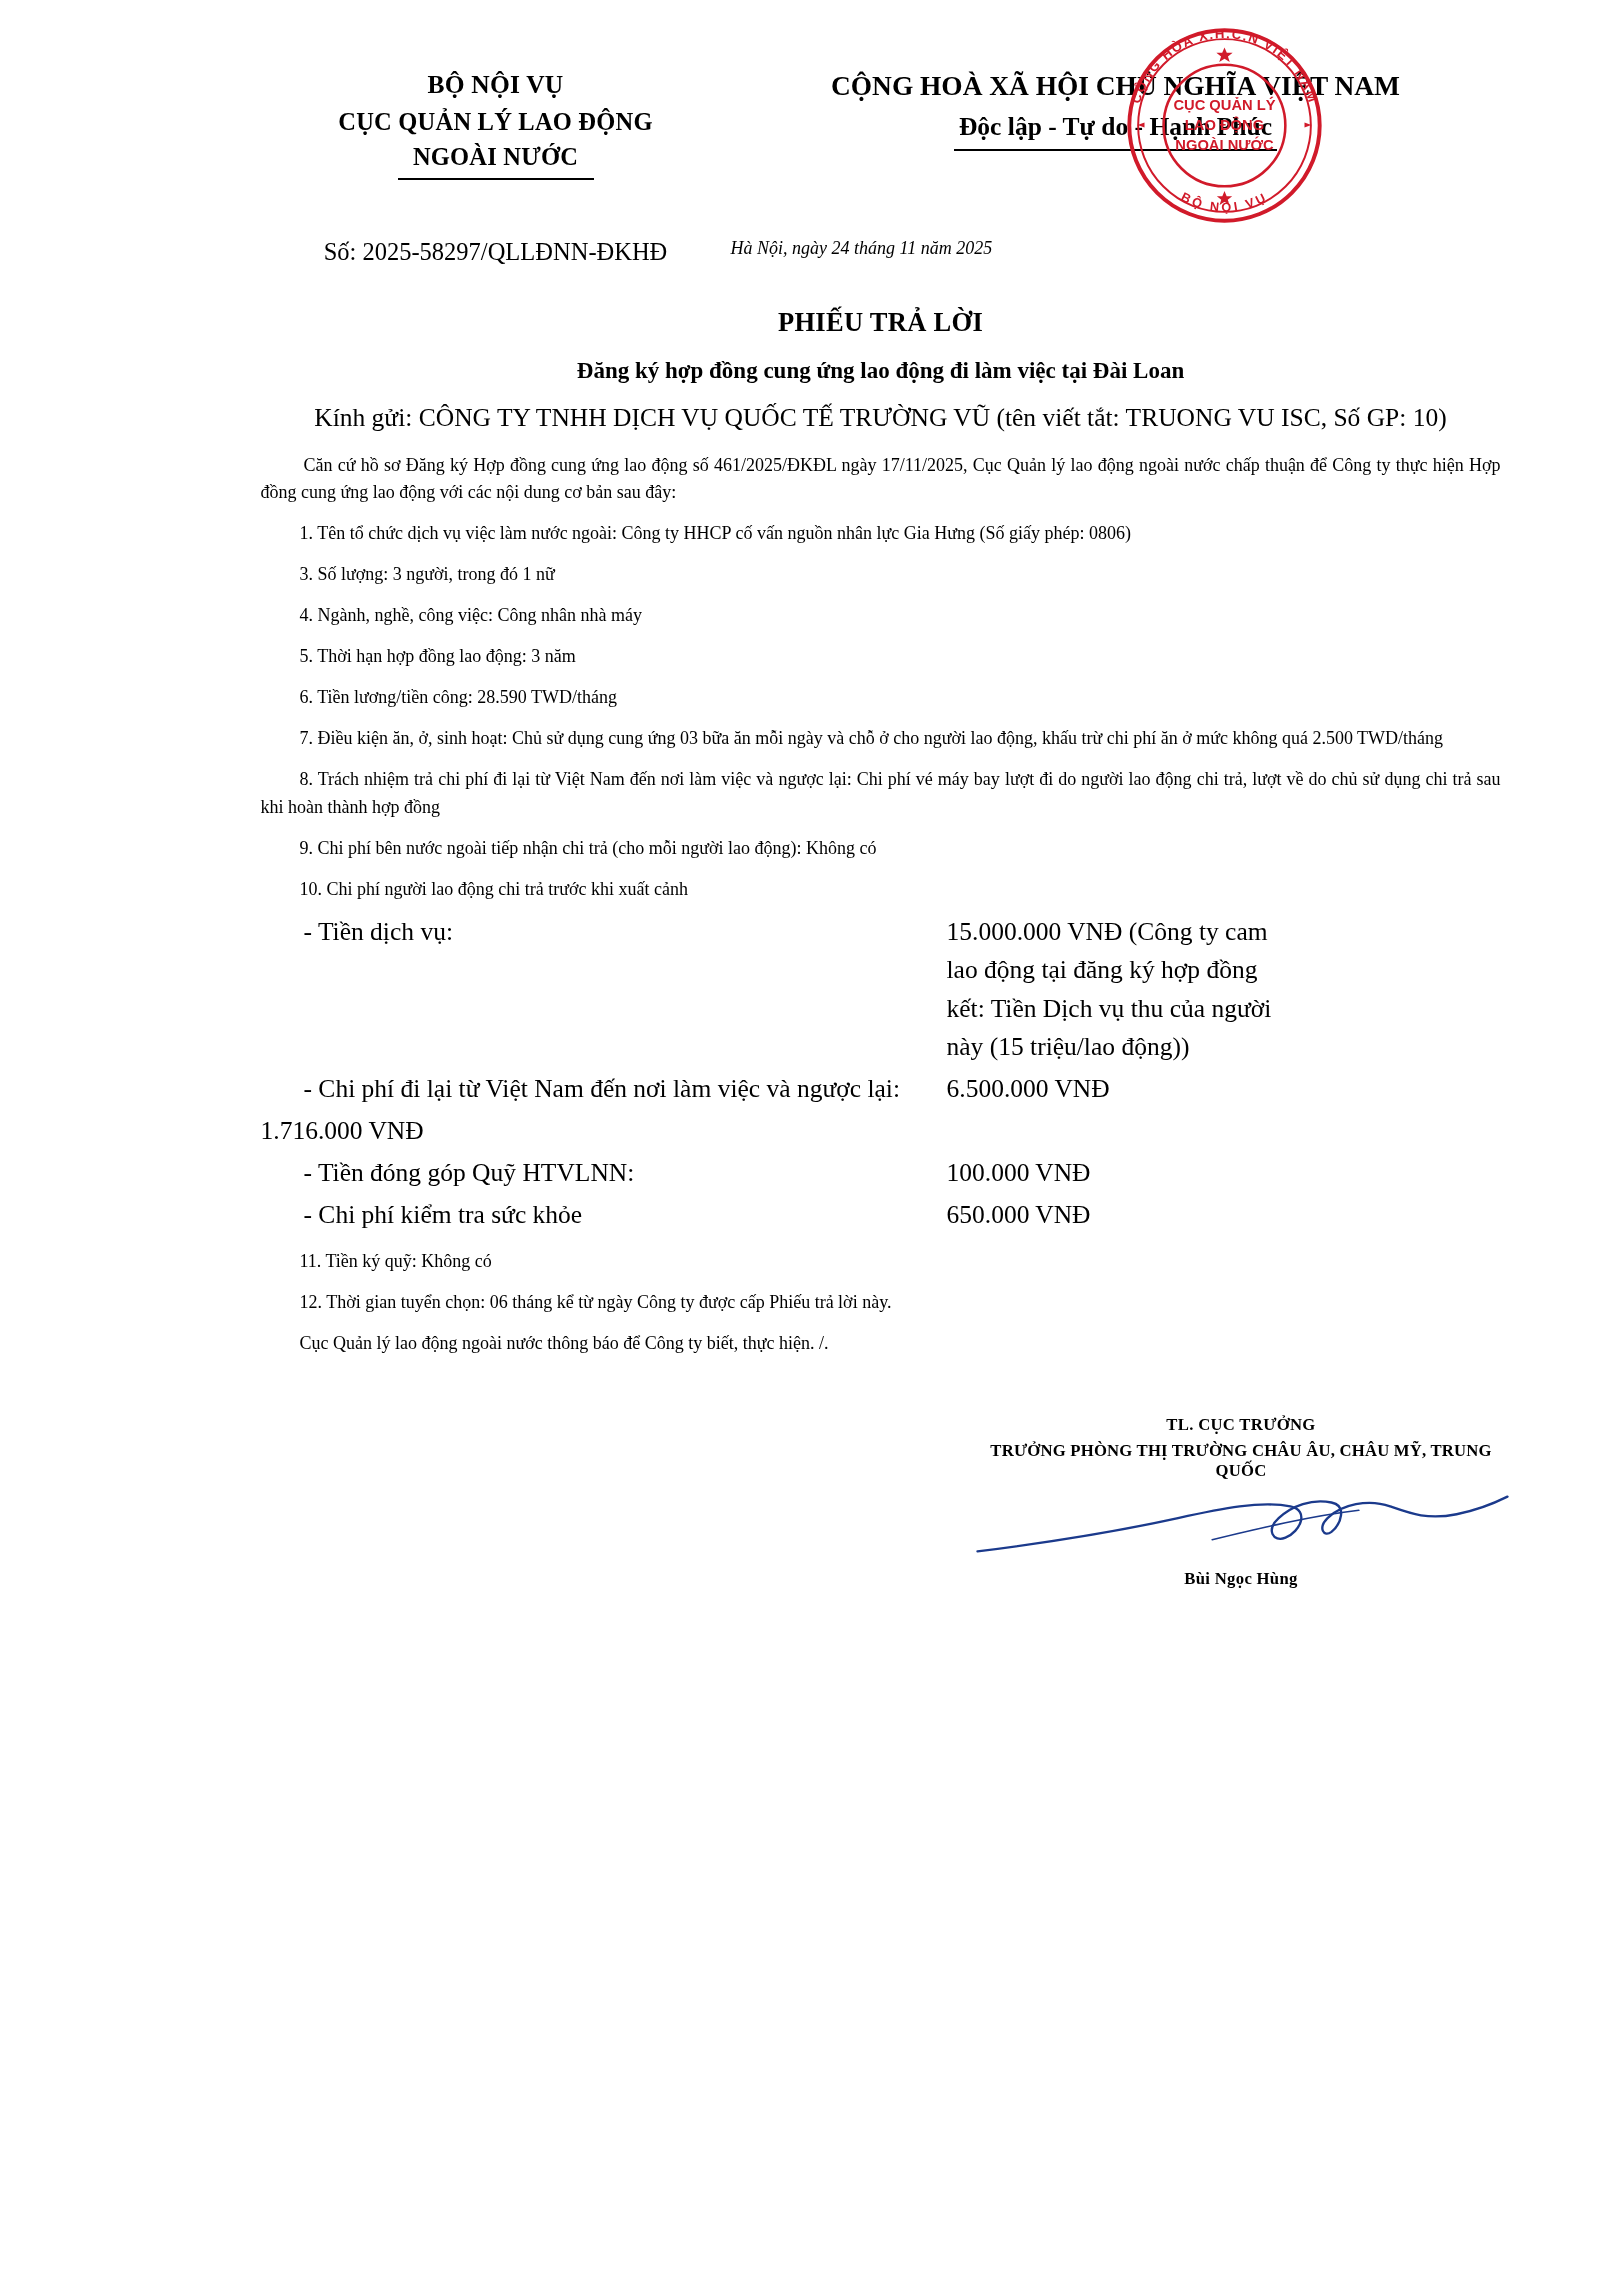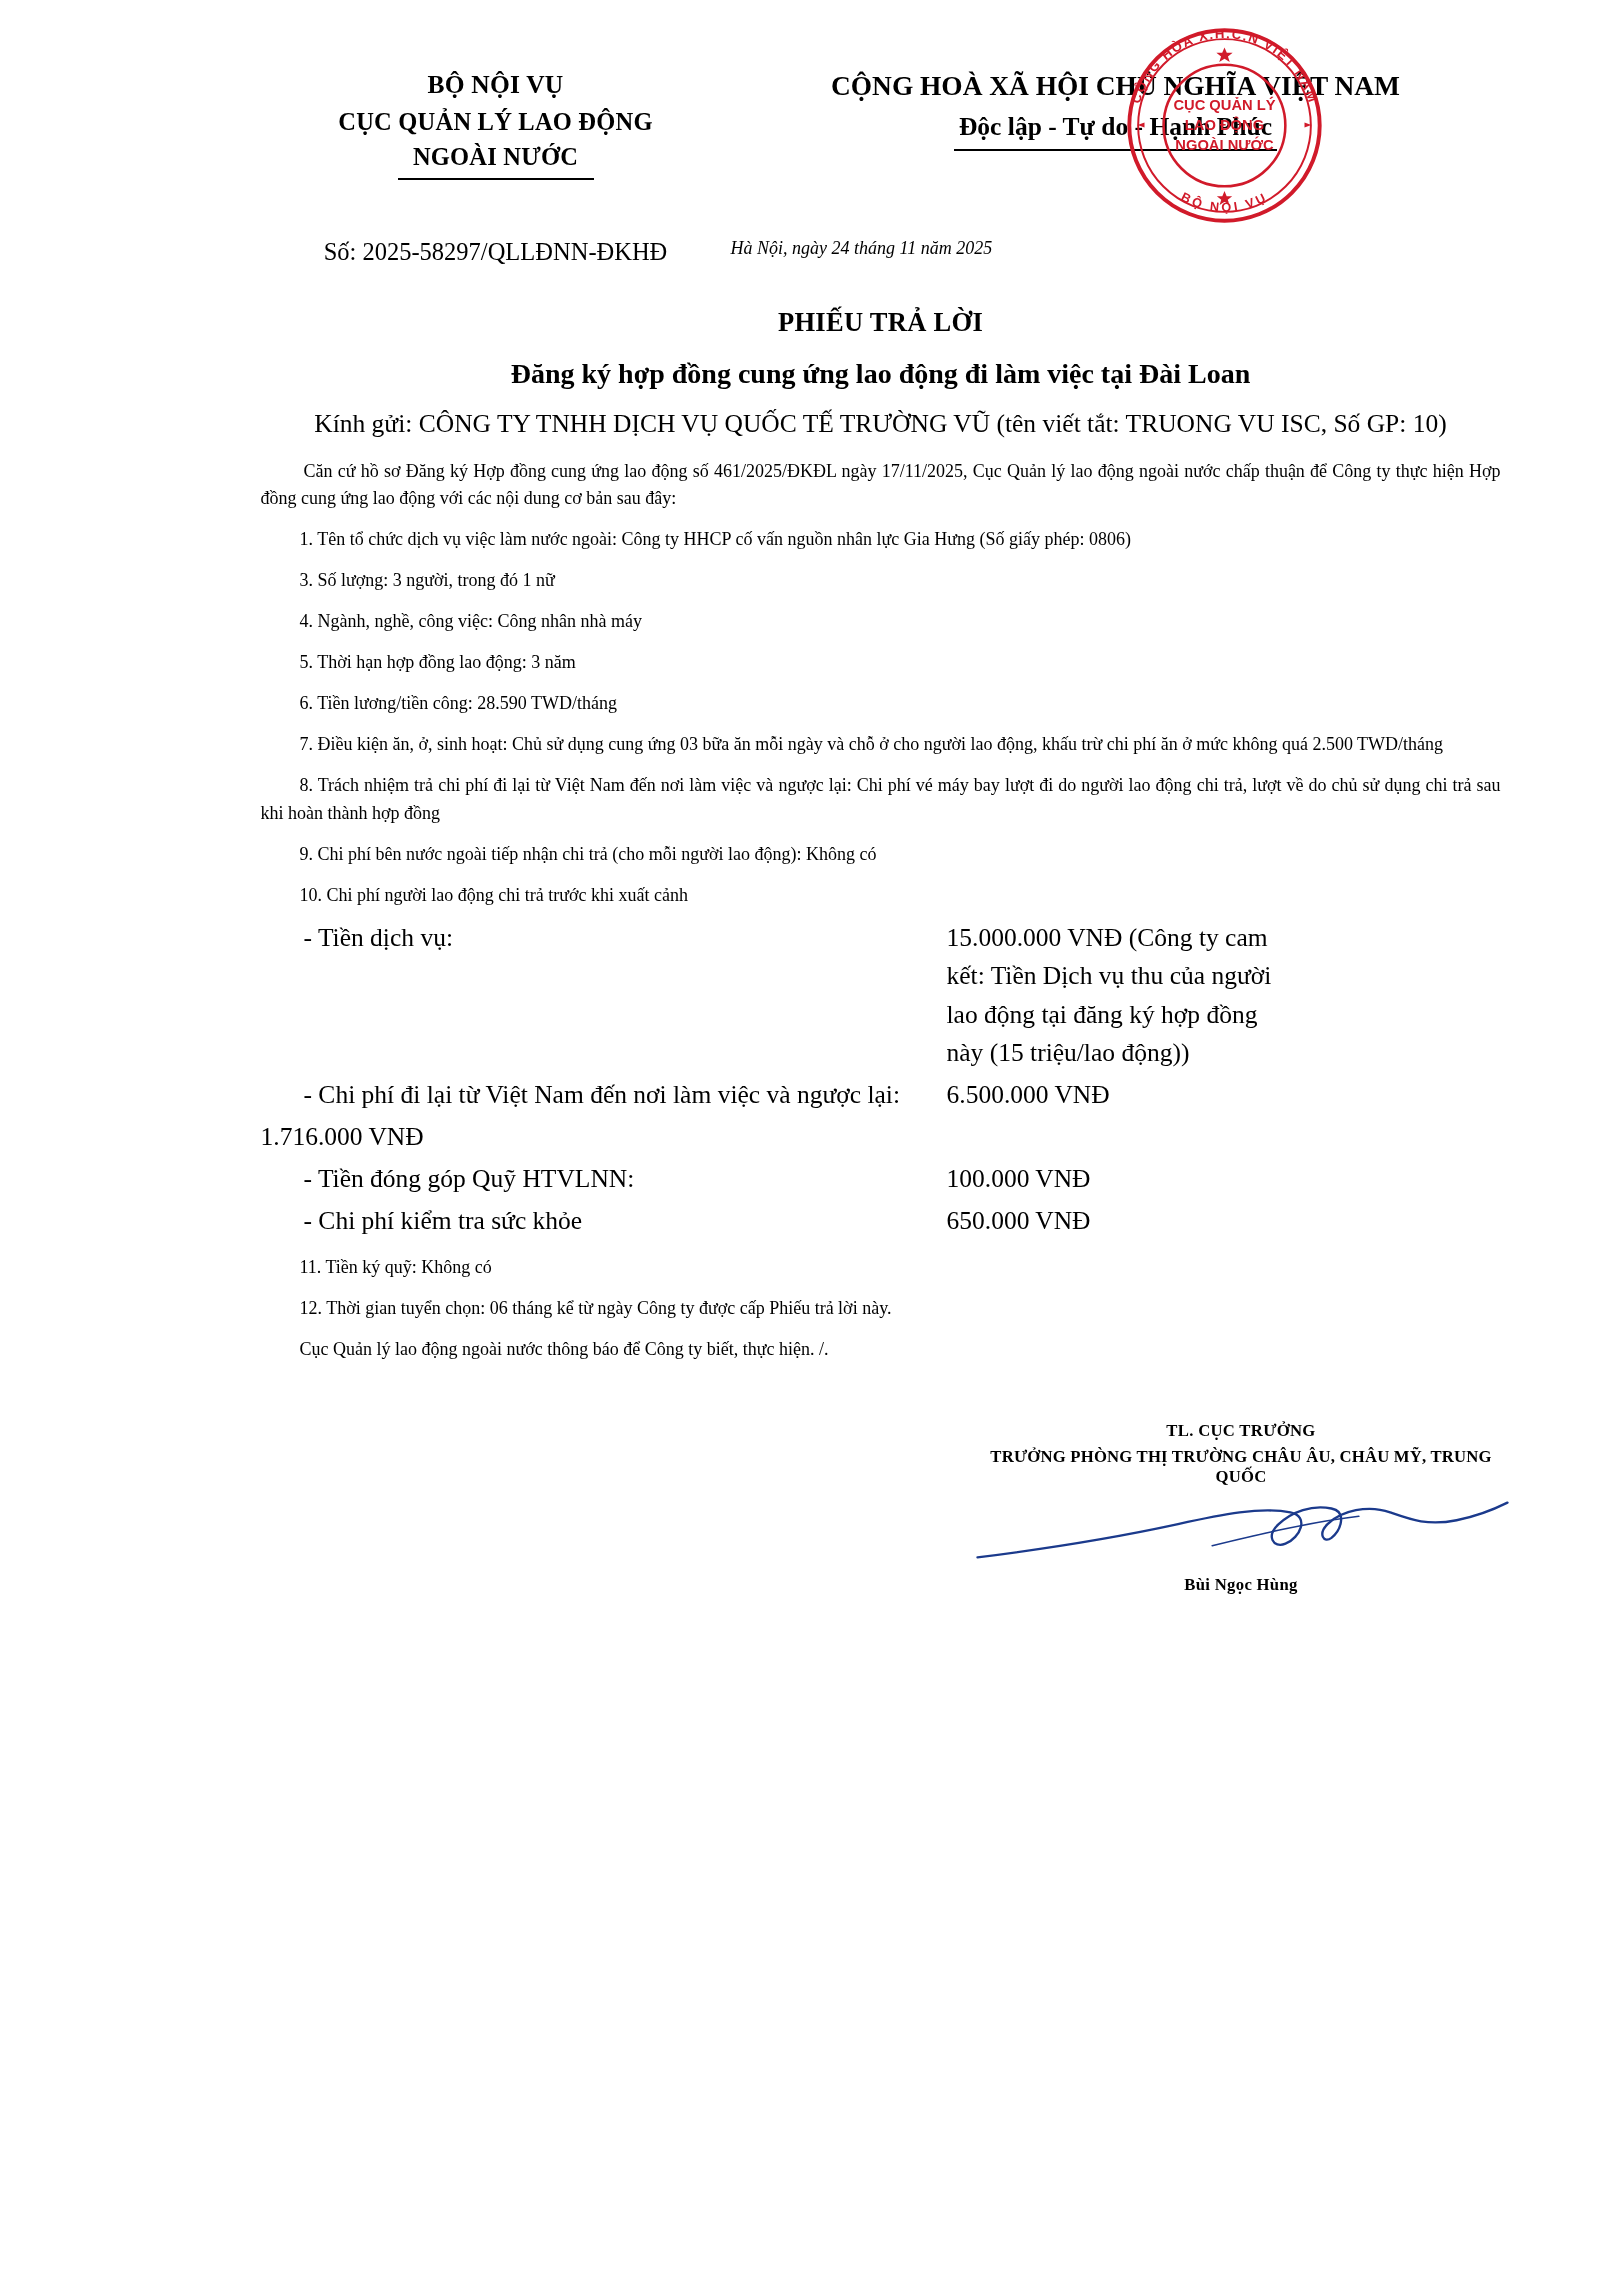--- a/index.html
+++ b/index.html
@@ -98,21 +98,21 @@
   .title-main {
     text-align: center;
     font-weight: bold;
     font-size: 26.5px;
     margin-top: 41px;
     letter-spacing: 0.3px;
   }
   .title-sub {
     text-align: center;
     font-weight: bold;
-    font-size: 28px;
+    font-size: 23px;
     margin-top: 19.6px;
   }
 
   
   .para {
     font-size: 18px;
     line-height: 1.52;
     text-align: justify;
     margin-top: 13.7px;
   }
@@ -235,22 +235,22 @@
     <div class="para item">8. Trách nhiệm trả chi phí đi lại từ Việt Nam đến nơi làm việc và ngược lại: Chi phí vé máy bay lượt đi do người lao động chi trả, lượt về do chủ sử dụng chi trả sau khi hoàn thành hợp đồng</div>
     <div class="para item">9. Chi phí bên nước ngoài tiếp nhận chi trả (cho mỗi người lao động): Không có</div>
     <div class="para item">10. Chi phí người lao động chi trả trước khi xuất cảnh</div>
 
     <div class="fee-list">
 
       <div class="fee-row">
         <div class="fee-label">- Tiền dịch vụ:</div>
         <div class="fee-value">
           <span>15.000.000 VNĐ (Công ty cam</span>
+          <span class="cont">lao động tại đăng ký hợp đồng</span>
           <span class="cont">kết: Tiền Dịch vụ thu của người</span>
-          <span class="cont">lao động tại đăng ký hợp đồng</span>
           <span class="cont">này (15 triệu/lao động))</span>
         </div>
       </div>
 
       <div class="fee-row">
         <div class="fee-label">- Chi phí đi lại từ Việt Nam đến nơi làm việc và ngược lại:</div>
         <div class="fee-value">6.500.000 VNĐ</div>
       </div>
 
       <div class="fee-row">

